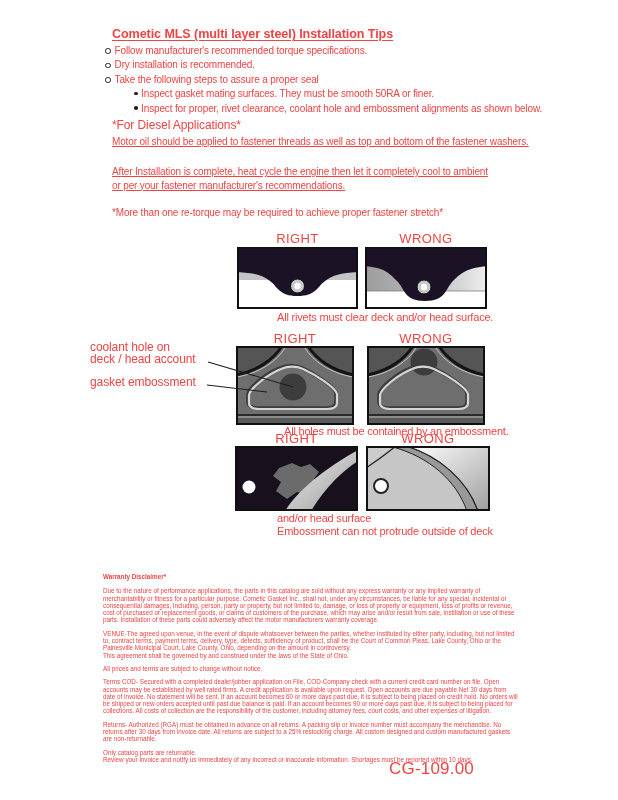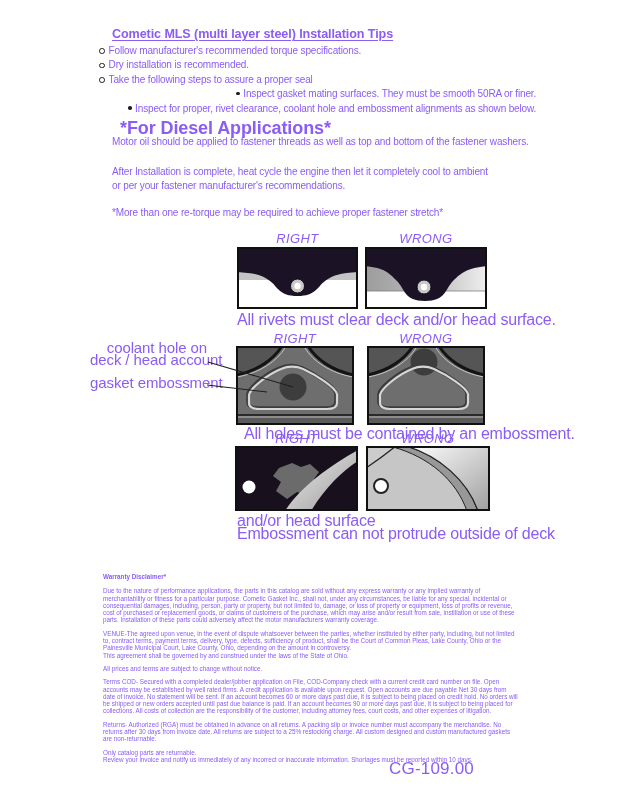--- a/index.html
+++ b/index.html
@@ -1,51 +1,51 @@
 <!DOCTYPE html>
 <html><head>
 <meta charset="utf-8">
 <style>
   html,body { margin:0; padding:0; background:#ffffff; }
   .page {
     position:relative; width:618px; height:800px; background:#ffffff;
-    font-family:"Liberation Sans", sans-serif; color:#8b5cf6; overflow:hidden;
+    font-family:"Liberation Sans", sans-serif; color:#ef4444; overflow:hidden;
   }
   .abs { position:absolute; }
   .title {
     font-size:12.6px; font-weight:bold; letter-spacing:-0.1px;
     text-decoration:underline; text-decoration-thickness:1.4px; text-underline-offset:2px;
     white-space:nowrap;
   }
   .bl { font-size:10px; letter-spacing:-0.15px; white-space:nowrap; }
   .bullets .row { display:flex; align-items:flex-start; height:14.4px; }
-  .bullets .row.sub { margin-left:29px;justify-content:flex-end; }
+  .bullets .row.sub { margin-left:29px; }
   .circ { flex:0 0 auto; width:3.6px; height:3.6px; border:1px solid #221e1f; border-radius:50%; margin:3.2px 4px 0 0; }
   .dot  { flex:0 0 auto; width:3.6px; height:3.6px; background:#221e1f; border-radius:50%; margin:3.6px 3.5px 0 0; }
-  .h2 { font-size:18px; font-weight:bold; letter-spacing:-0.1px; white-space:nowrap;margin-left:8px; }
-  .para .bl { height:13.5px; }
-  .dg-label { font-size:13px; letter-spacing:0.4px; text-align:center; white-space:nowrap;font-style:italic; }
-  .caption { font-size:16px; letter-spacing:-0.2px; white-space:nowrap; }
+  .h2 { font-size:12px; font-weight:normal; letter-spacing:-0.1px; white-space:nowrap; }
+  .para .bl { height:13.5px;text-decoration:underline; }
+  .dg-label { font-size:13px; letter-spacing:0.4px; text-align:center; white-space:nowrap; }
+  .caption { font-size:11px; letter-spacing:-0.2px; white-space:nowrap;margin-left:40px; }
   .caption .cl { height:13px; }
-  .callouts { font-size:15px; letter-spacing:-0.1px; text-align:right; line-height:11.5px; white-space:nowrap; }
+  .callouts { font-size:12px; letter-spacing:-0.1px; text-align:left; line-height:11.5px; white-space:nowrap; }
   .dbox svg { display:block; }
   .legal { width:416px; font-size:6.3px; line-height:7.3px; letter-spacing:0; }
   .legal p { margin:0 0 6px 0; }
   .legal p.tight { margin:0; }
   .legal .lhead { font-weight:bold; margin:0 0 7px 0; }
   .footer { font-size:17px; letter-spacing:0.2px; white-space:nowrap; }
 </style>
 </head>
 <body>
 
 <div class="page">
 
   <div class="abs title" style="left:112px; top:27px">Cometic MLS (multi layer steel) Installation Tips</div>
 
-  <div class="abs bullets" style="left:99px; top:45px">
+  <div class="abs bullets" style="left:105px; top:45px">
     <div class="row">
       <span class="circ"></span>
       <span class="bl">Follow manufacturer's recommended torque specifications.</span>
     </div>
     <div class="row">
       <span class="circ"></span>
       <span class="bl">Dry installation is recommended.</span>
     </div>
     <div class="row">
       <span class="circ"></span>

